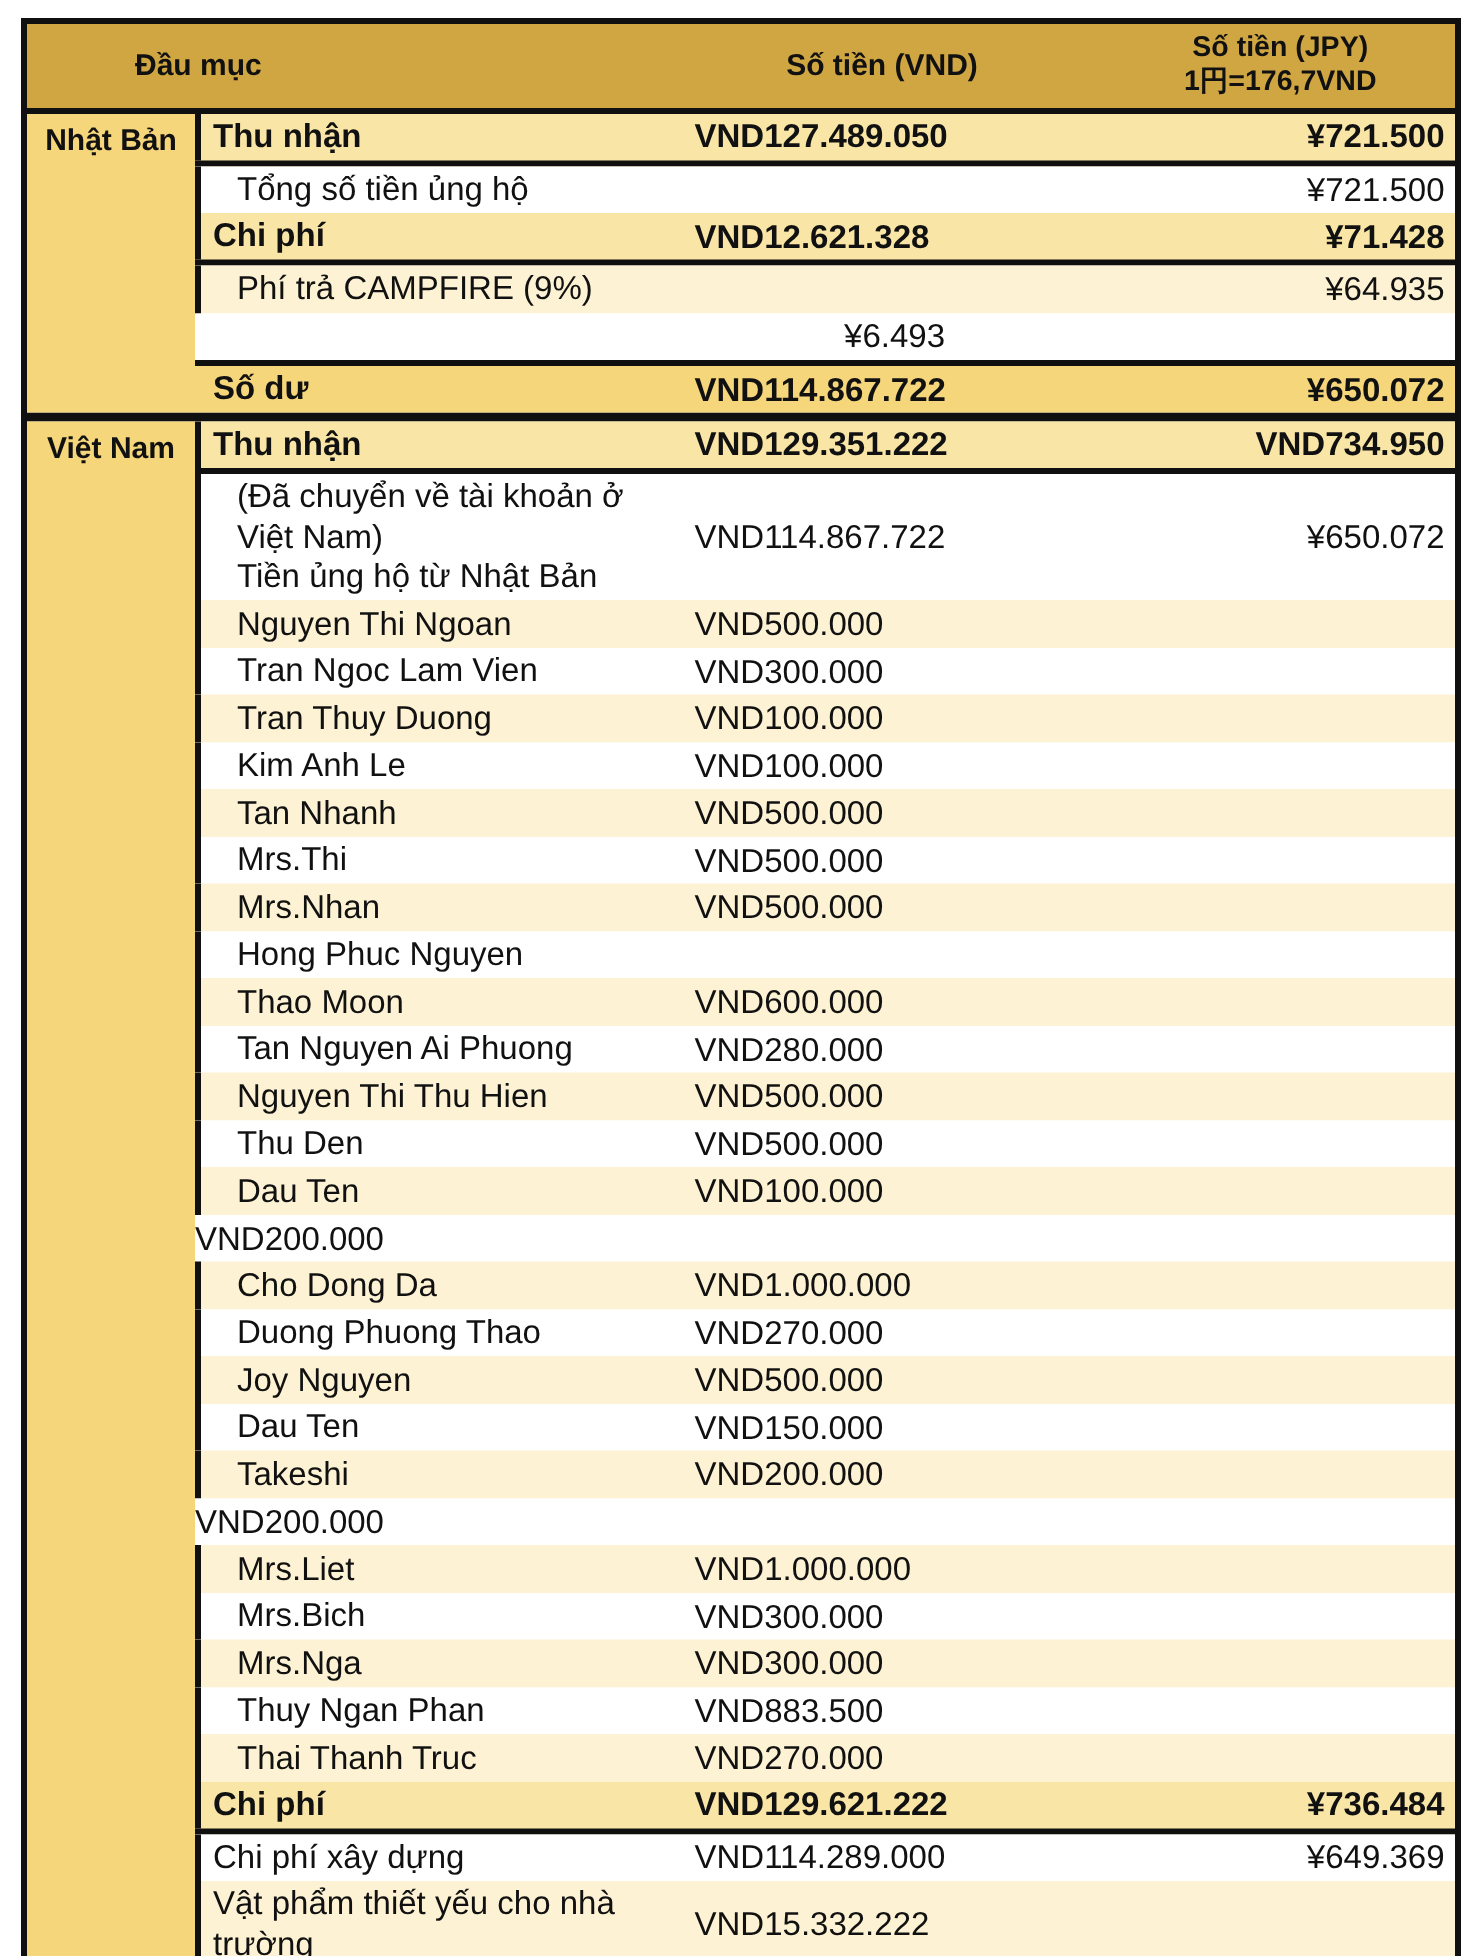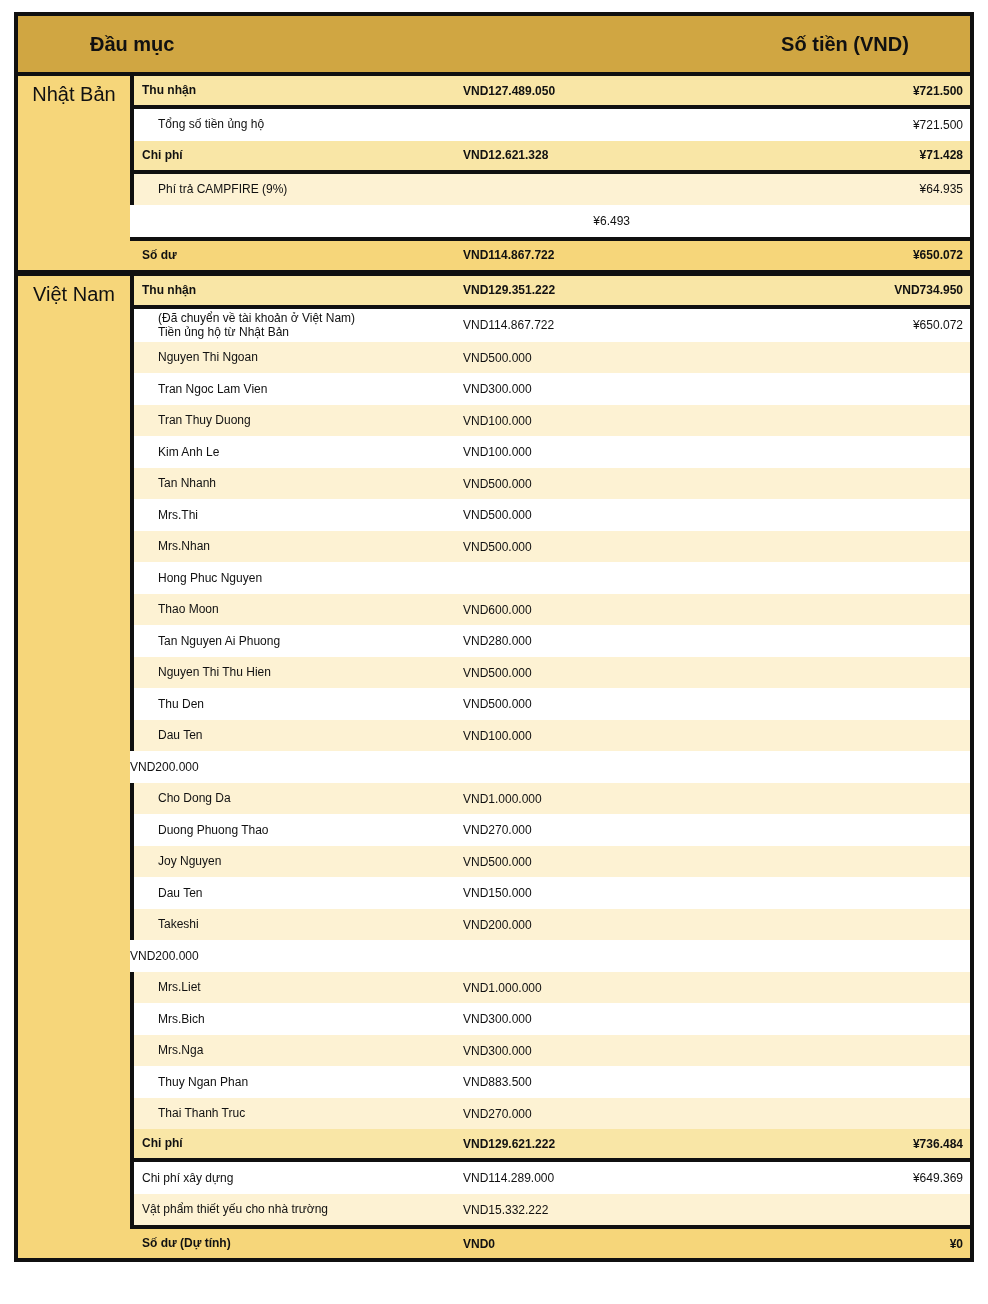--- a/index.html
+++ b/index.html
@@ -44,31 +44,31 @@
     padding-left:28px;padding-right:4px;
     font-size:19px;line-height:1.2;
   }
   
   .section{display:flex;}
   .section + .section{border-top:6px solid var(--bd);}
   .country{
     width:112px;
     flex-shrink:0;
     background:var(--yellow);
-    font-weight:normal;
+    font-weight:bold;
     font-size:20px;
     text-align:center;
     padding-top:7px;
   }
   .rows{flex:1;display:flex;flex-direction:column;}
   .row{
     display:flex;
     align-items:center;
     min-height:31.5px;
-    font-size:12px;
+    font-size:22px;
   }
   .row.white{background:#ffffff;}
   .row.cream{background:var(--cream);}
   .row.summary{
     background:var(--summary);
     font-weight:bold;
     border-bottom:4px solid var(--bd);
     min-height:33px;
   }
   .row.balance{
@@ -93,20 +93,24 @@
   .cell-jpy{width:257px;padding-right:7px;text-align:right;white-space:nowrap;}
 </style>
 </head>
 <body>
 
 <div class="page">
   <div class="acct-table">
     <div class="header-row">
       <div class="h-item">Đầu mục</div>
       <div class="h-vnd">Số tiền (VND)</div>
+      <div class="h-jpy">
+        <div>Số tiền (JPY)</div>
+        <div>1円=176,7VND</div>
+      </div>
     </div>
     <div id="sections">
         <div class="section">
           <div class="country">Nhật Bản</div>
           <div class="rows">
             <div class="row summary">
               <div class="cell-label">
                 <div>Thu nhận</div>
               </div>
               <div class="cell-vnd">VND127.489.050</div>

